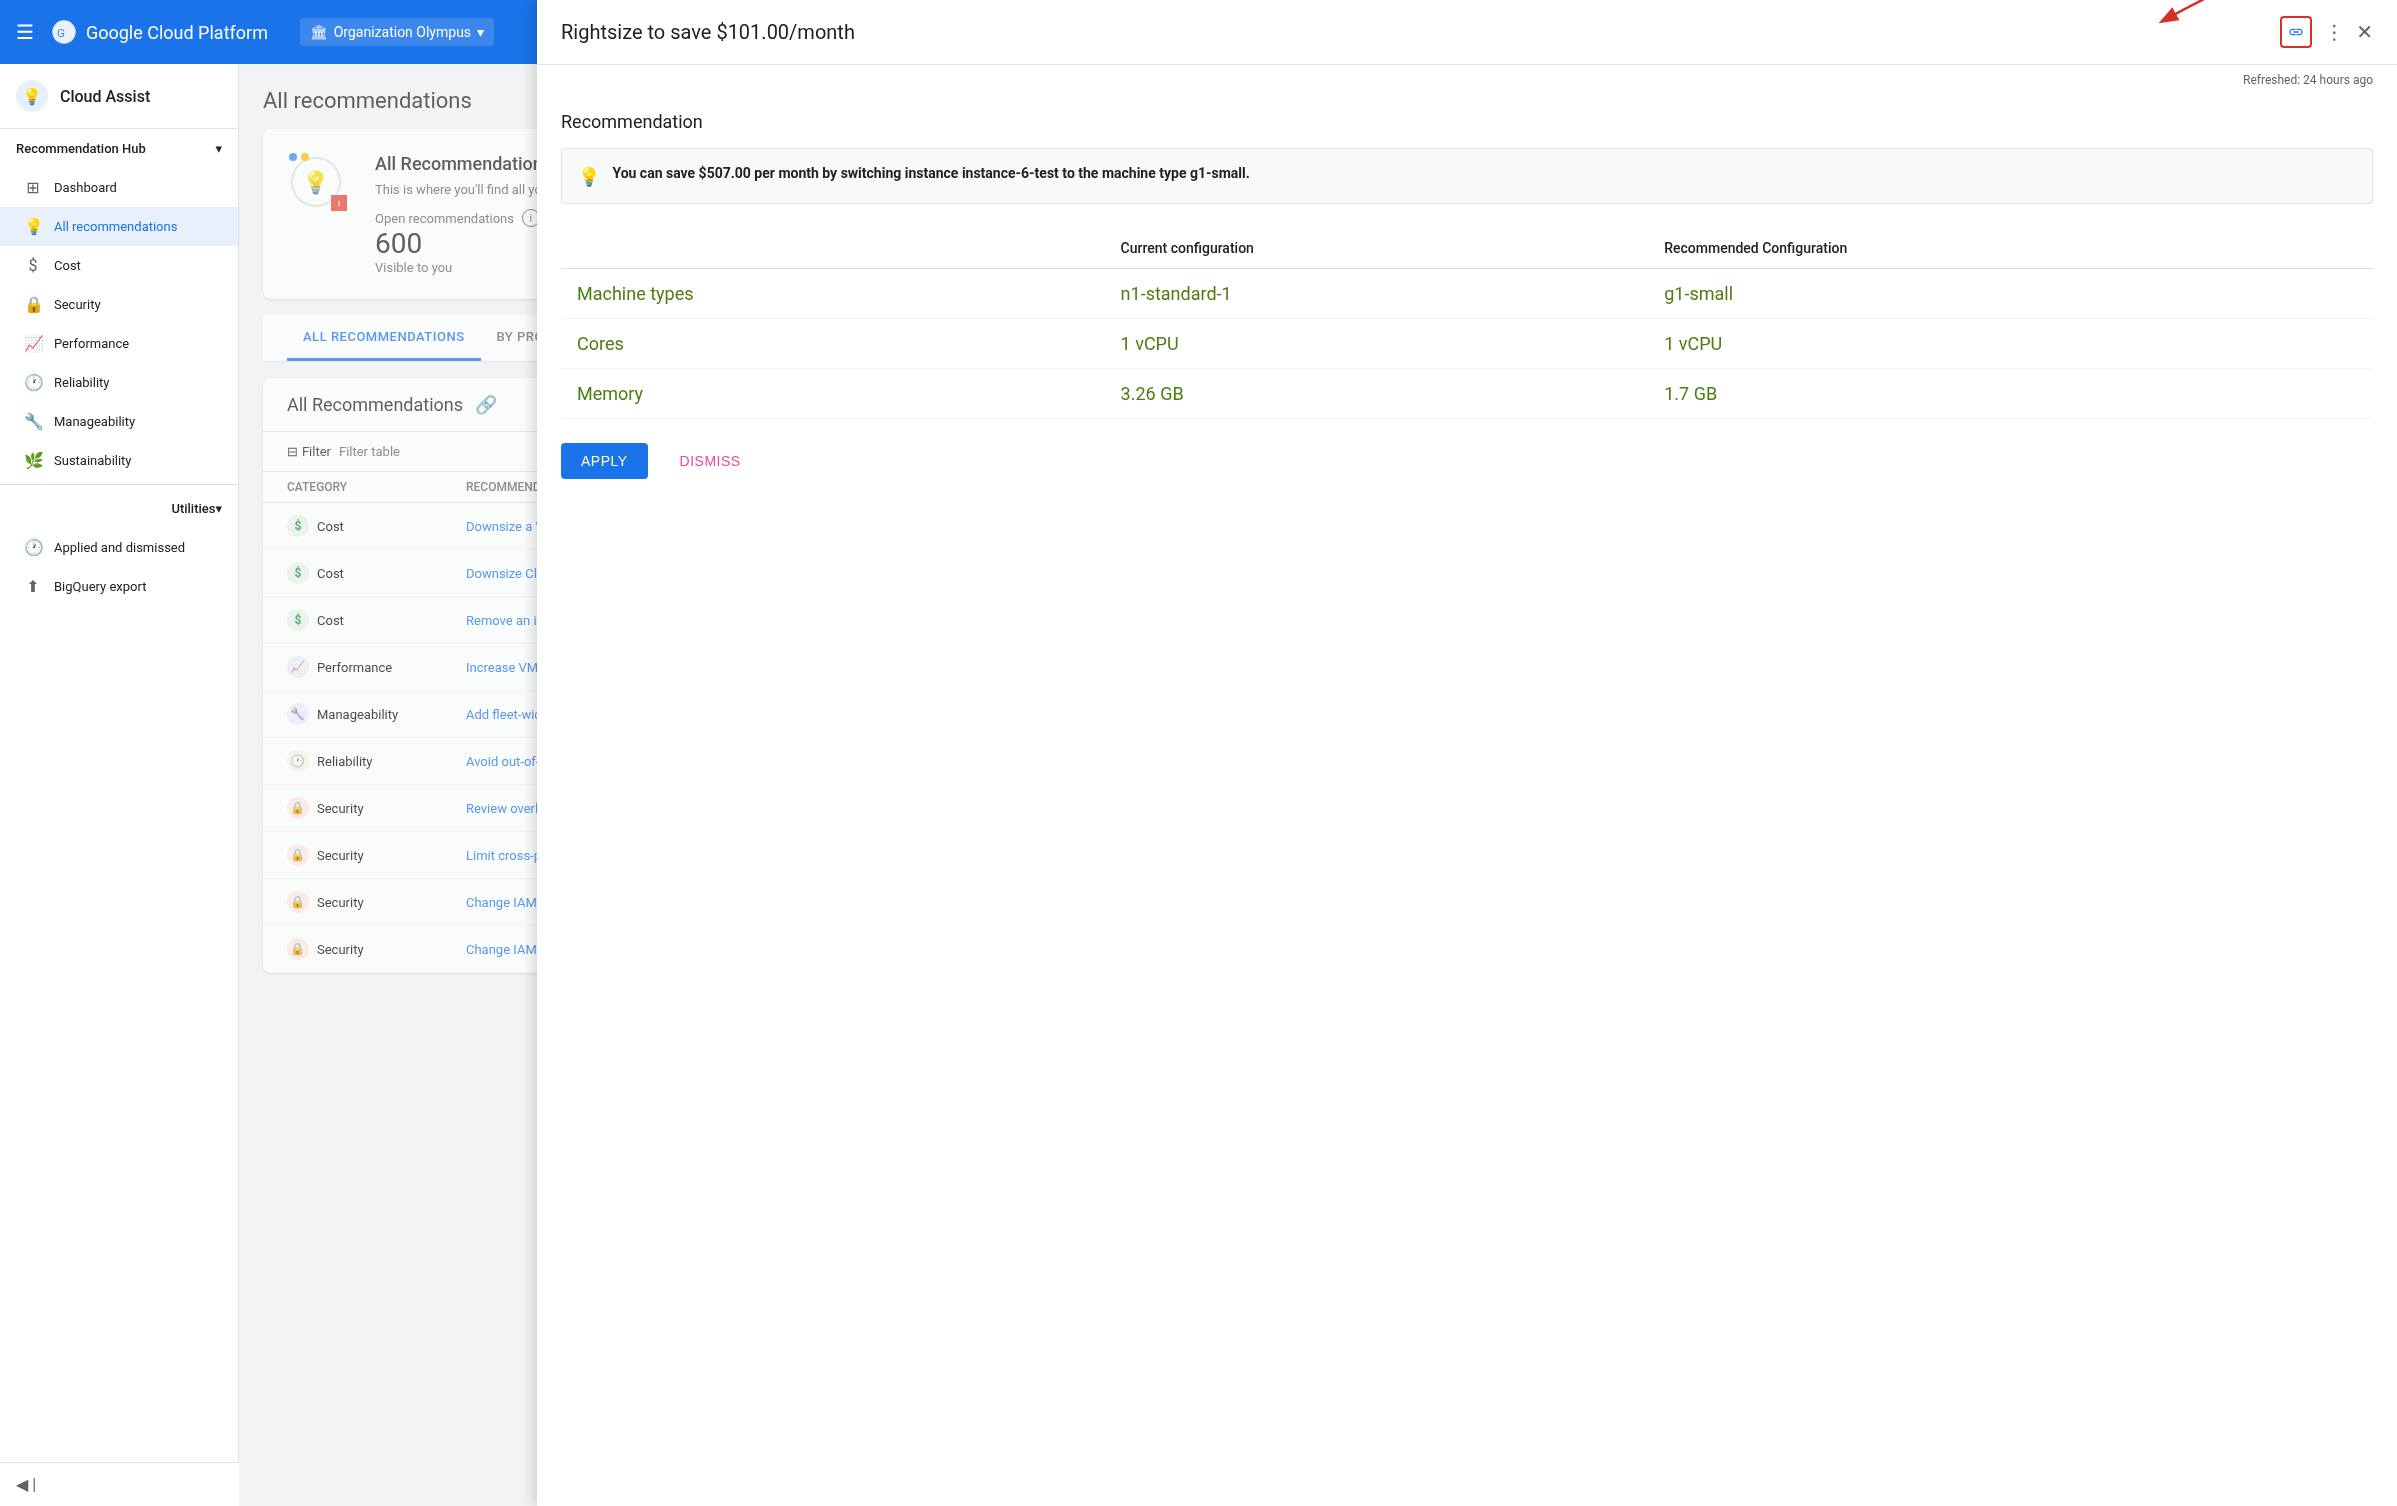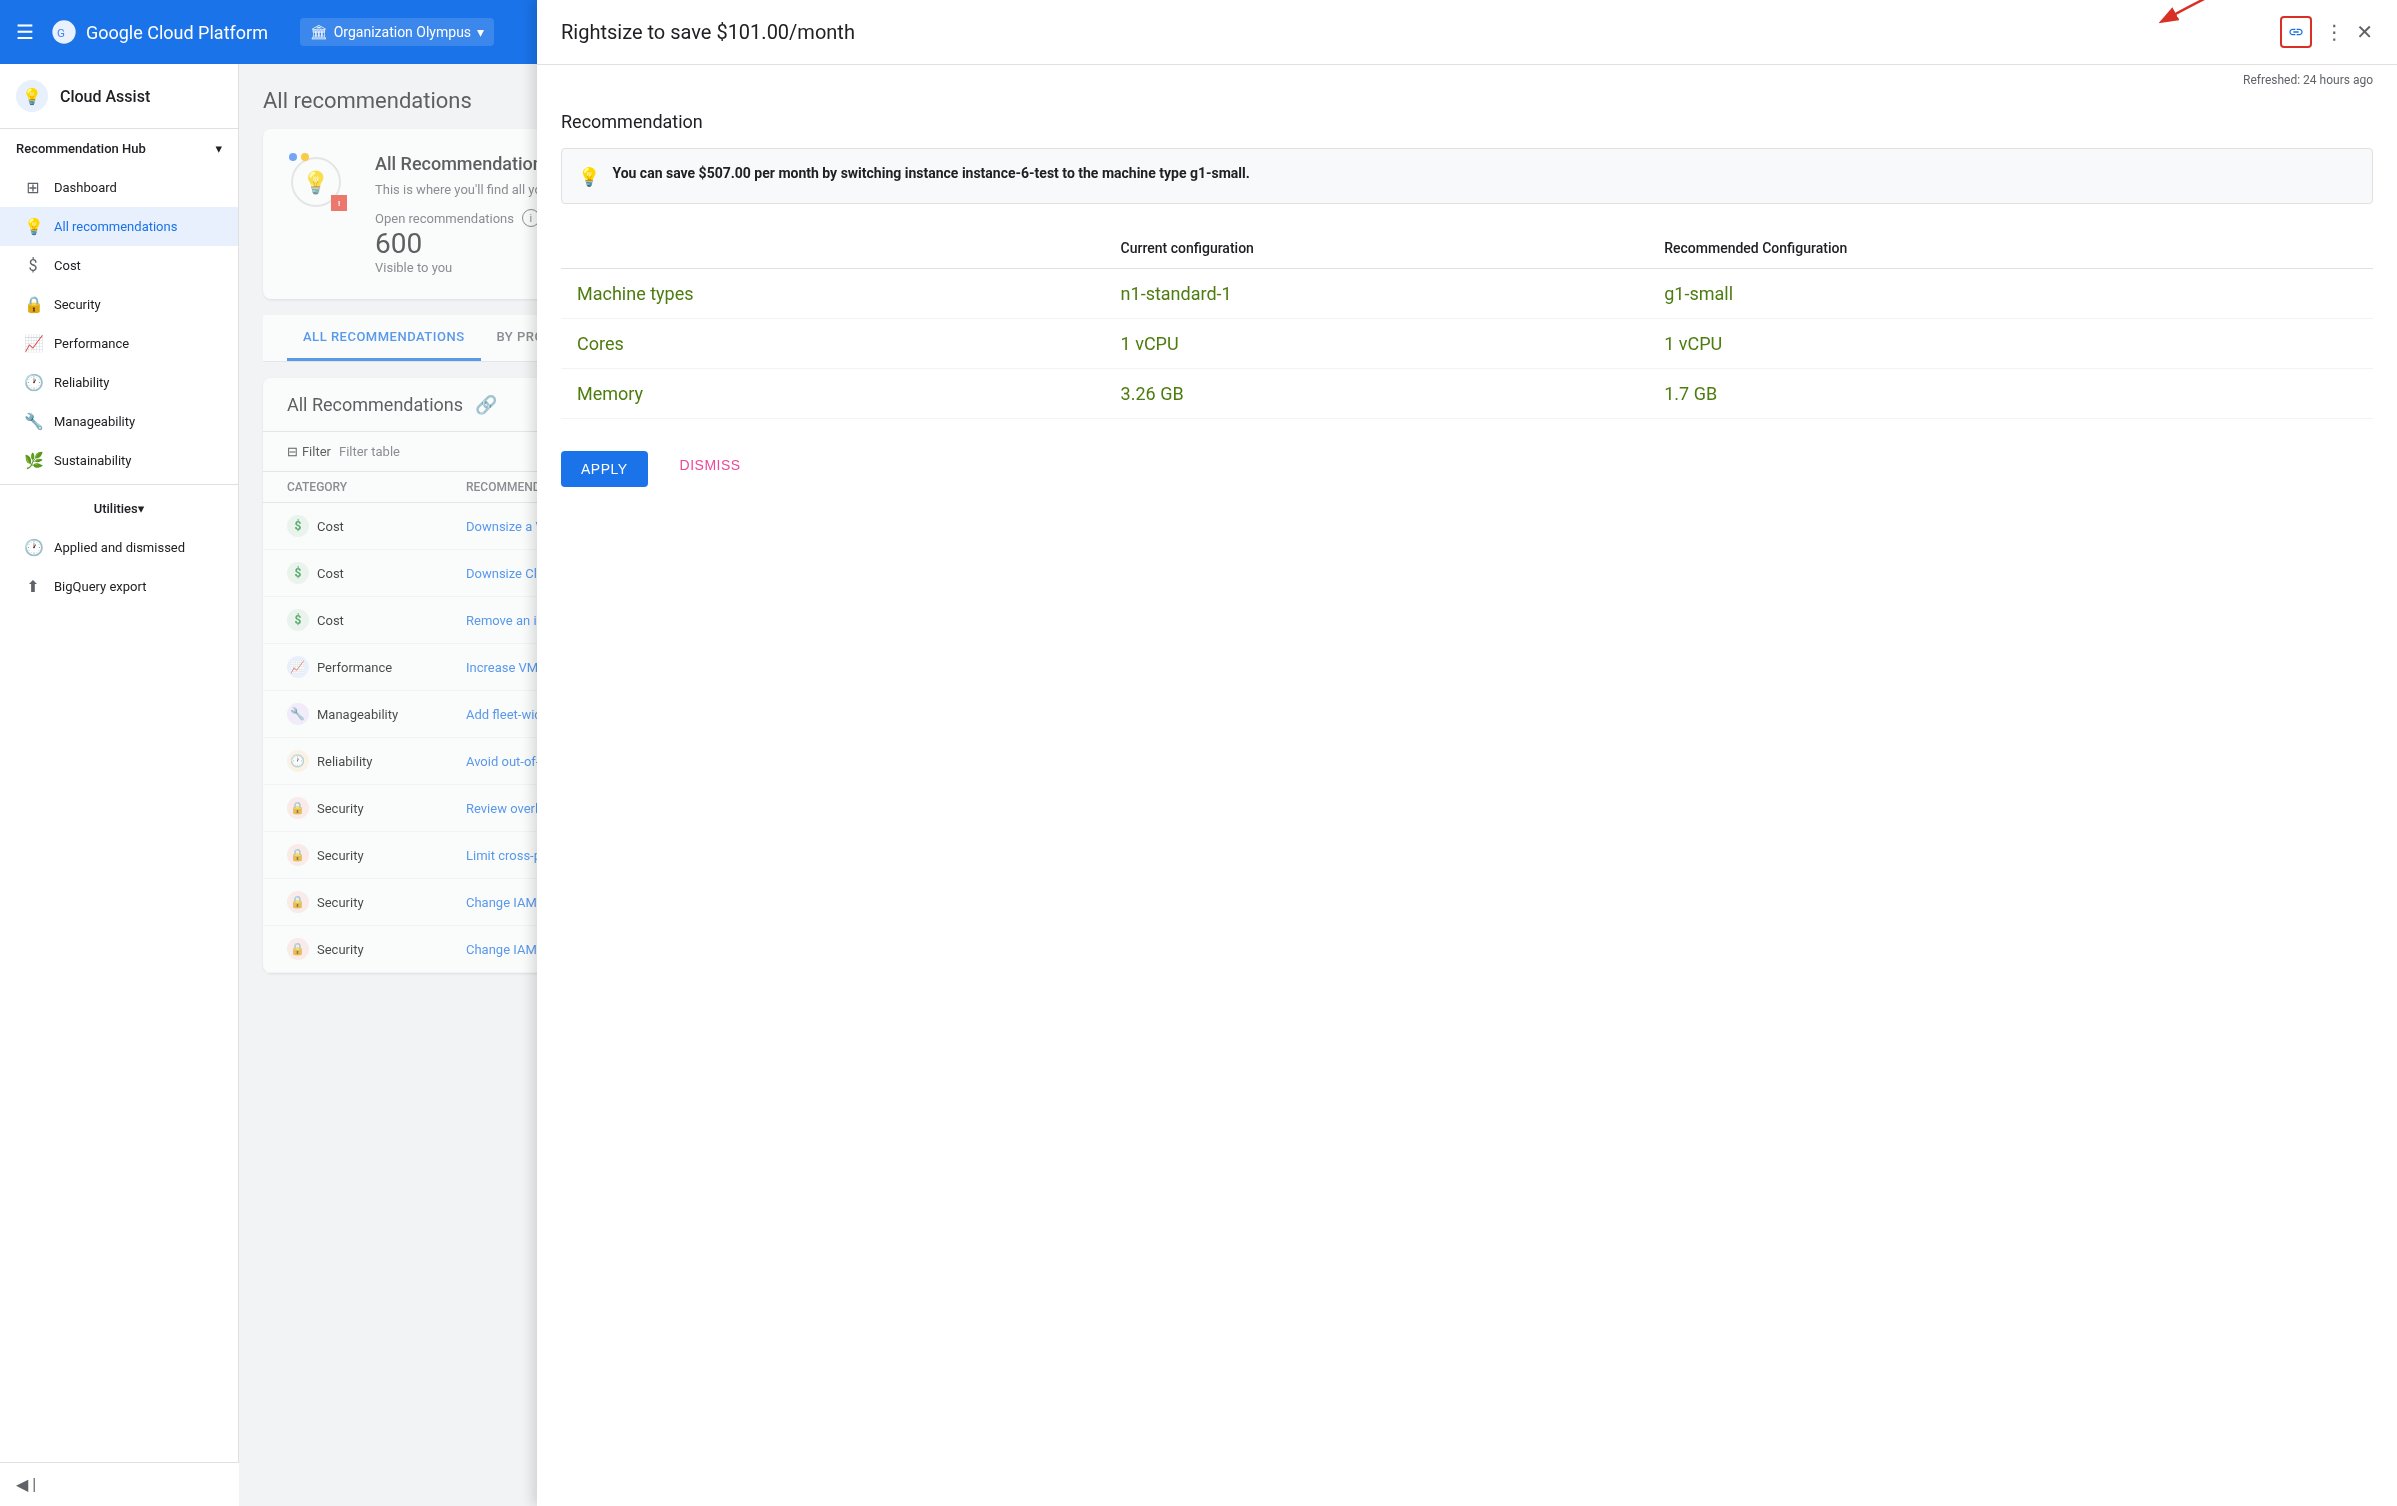--- a/index.html
+++ b/index.html
@@ -60,21 +60,21 @@
       color: #202124;
       cursor: pointer;
     }
     .sidebar-item.active { background: #e8f0fe; color: #1a73e8; }
     .sidebar-item.active .item-icon { color: #1a73e8; }
     .item-icon { width: 18px; text-align: center; color: #5f6368; font-size: 16px; }
     .sidebar-divider { height: 1px; background: #e0e0e0; margin: 4px 0; }
     .sidebar-utilities-header {
       display: flex;
       align-items: center;
-      justify-content: center;
+      justify-content: flex-end;
       padding: 12px 16px;
       font-size: 13px;
       font-weight: 500;
       color: #202124;
       cursor: pointer;
     }
     .sidebar-bottom {
       position: fixed;
       bottom: 0; left: 0;
       width: 239px;
@@ -295,21 +295,20 @@
       background: #1a73e8;
       color: white;
       border: none;
       border-radius: 4px;
       padding: 10px 20px;
       font-size: 14px;
       font-weight: 500;
       cursor: pointer;
       text-transform: uppercase;
       letter-spacing: 0.5px;
-      margin-top: 8px;
     }
     .btn-dismiss {
       background: transparent;
       color: #ec4899;
       border: none;
       border-radius: 4px;
       padding: 10px 20px;
       font-size: 14px;
       font-weight: 400;
       cursor: pointer;

